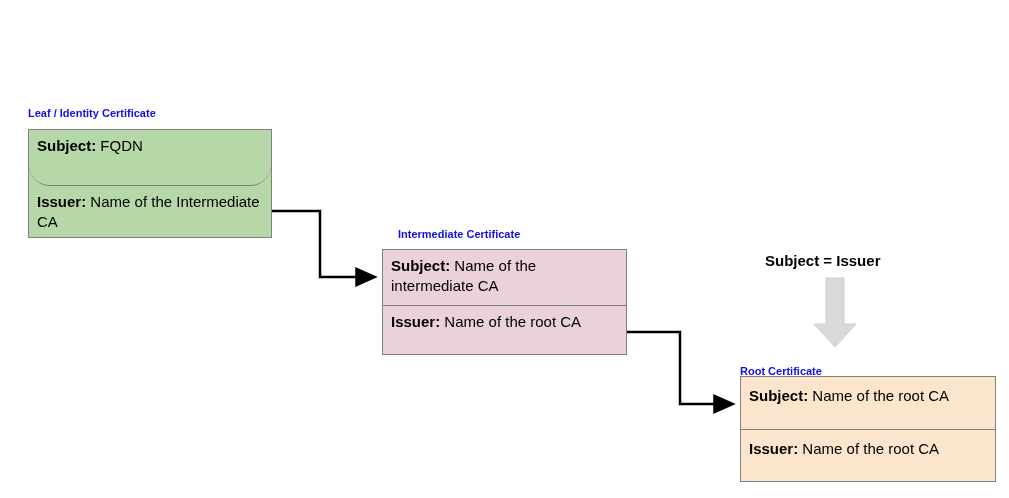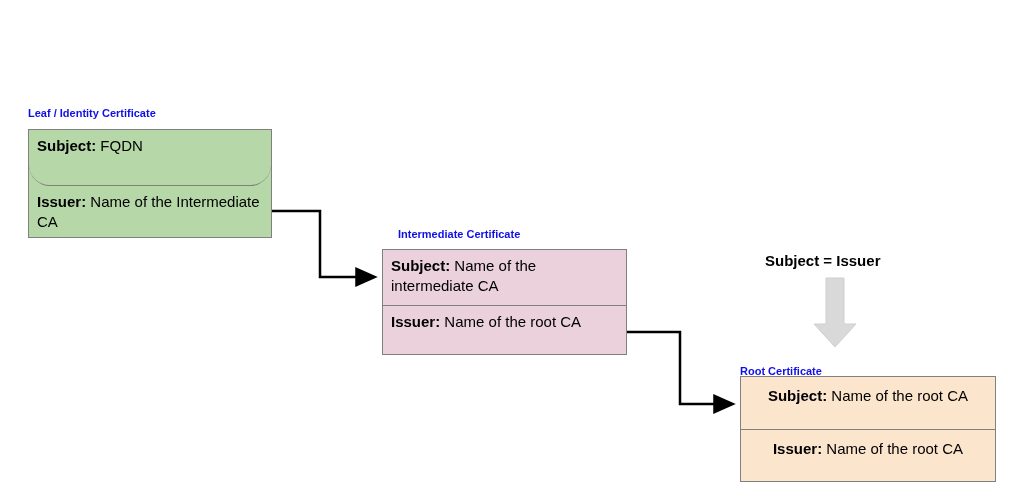--- a/index.html
+++ b/index.html
@@ -41,21 +41,21 @@
   .cert-row {
     box-sizing: border-box;
     padding: 6px 8px 4px 8px;
     line-height: 1.35;
   }
   .cert-row.divided {
     border-bottom: 1px solid var(--box-border, #808080);
   }
   .cert-box.leaf         { background: var(--leaf-fill, #b6d7a8); }
   .cert-box.intermediate { background: var(--intermediate-fill, #ead1dc); }
-  .cert-box.root         { background: var(--root-fill, #fce5cd); text-align: center; }
+  .cert-box.root         { background: var(--root-fill, #fce5cd); }
 
   #leaf-label   { left: 28px;  top: 107px; }
   #leaf-box     { left: 28px;  top: 129px; width: 244px; height: 109px; }
   #leaf-box .cert-row.divided { height: 56px; border-radius: 21px; }
 
   #intermediate-label { left: 382px; top: 228px; margin-left: 16px; }
   #intermediate-box   { left: 382px; top: 249px; width: 245px; height: 106px; }
   #intermediate-box .cert-row.divided { height: 56px; }
 
   #root-label { left: 740px; top: 353px; margin-top: 12px; }

